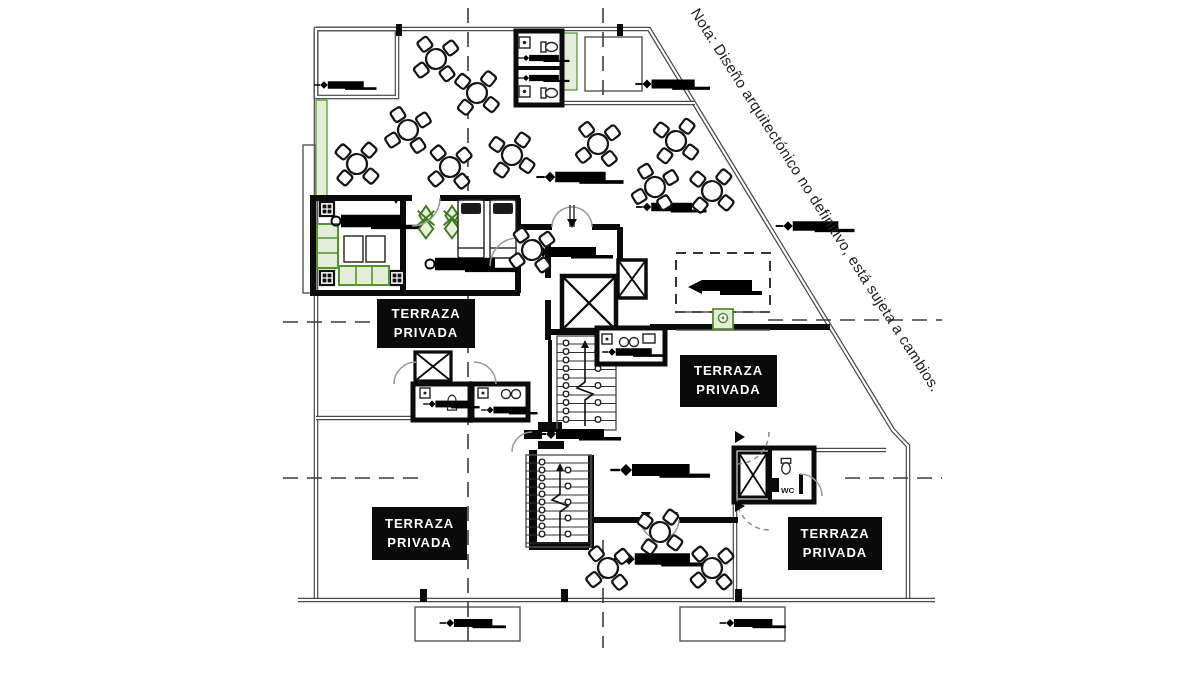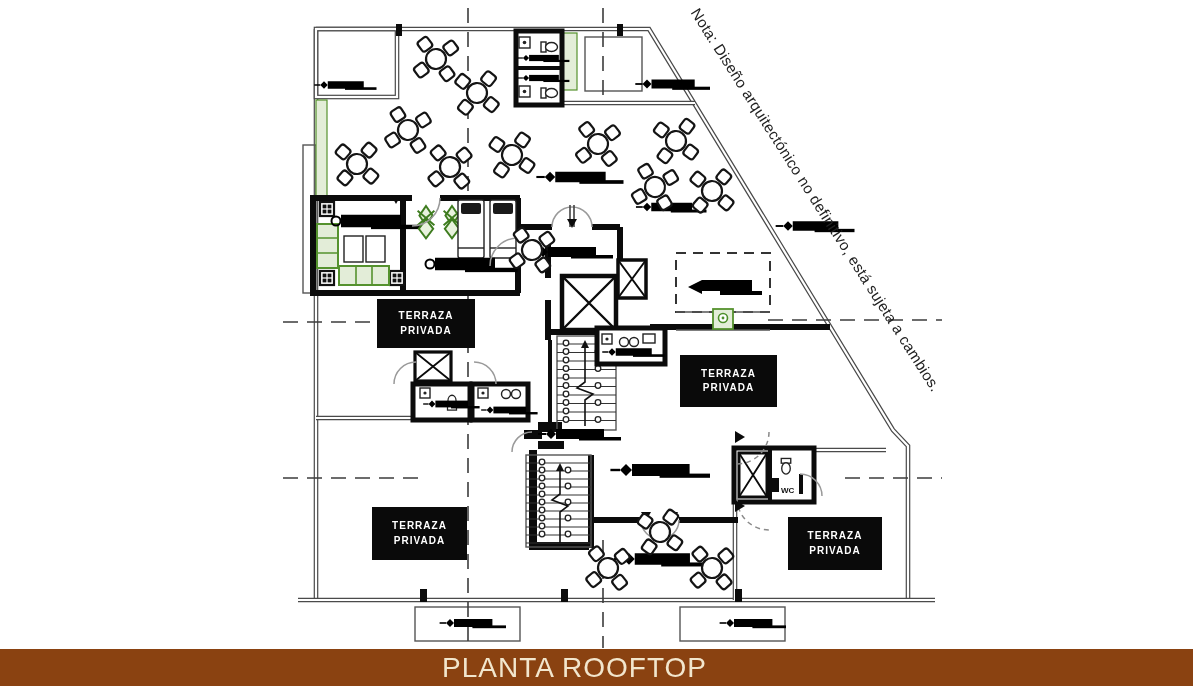--- a/index.html
+++ b/index.html
@@ -12,21 +12,21 @@
   .thin{fill:none;stroke:#555;stroke-width:1.4;}
   .wall{fill:none;stroke:#0b0b0b;stroke-width:6;}
   .wall4{fill:none;stroke:#0b0b0b;stroke-width:4;}
   .blk{fill:#0b0b0b;stroke:none;}
   .arc{fill:none;stroke:#9a9a9a;stroke-width:1.5;}
   .arcD{fill:none;stroke:#8a8a8a;stroke-width:1.5;stroke-dasharray:5 4;}
   .dash{fill:none;stroke:#3c3c3c;stroke-width:1.6;stroke-dasharray:15 9;}
   .fix{fill:#fff;stroke:#222;stroke-width:1.4;}
   .grn{stroke:#55922e;fill:#e3edd8;}
   .terr-label{position:absolute;background:#0a0a0a;color:#fff;display:flex;flex-direction:column;
-      align-items:center;justify-content:center;font-weight:bold;font-size:10px;
+      align-items:center;justify-content:center;font-weight:bold;font-size:13px;
       letter-spacing:1px;line-height:1.45;text-align:center;}
   .note{position:absolute;left:702px;top:5px;transform:rotate(57.5deg);transform-origin:0 0;
       font-size:15.2px;color:#222;white-space:nowrap;letter-spacing:0.3px;}
   .banner{position:absolute;left:0;right:0;bottom:0;height:37px;background:#8a4211;
       display:flex;align-items:center;justify-content:center;}
   .banner span{color:#f2e6cd;font-size:28px;letter-spacing:1px;transform:translateX(-22px);}
   .wc-text{font:bold 8px "Liberation Sans",sans-serif;fill:#111;}
 </style>
 </head>
 <body>
@@ -347,17 +347,14 @@
   <span>TERRAZA</span>
   <span>PRIVADA</span>
 </div>
 <div class="terr-label" style="left:788px;top:517px;width:94px;height:53px;">
   <span>TERRAZA</span>
   <span>PRIVADA</span>
 </div>
 
 <div class="note">Nota: Diseño arquitectónico no definitivo, está sujeta a cambios.</div>
 
-<div class="banner">
-  <span>PLANTA ROOFTOP</span>
-</div>
 
 </div>
 
 </body></html>

